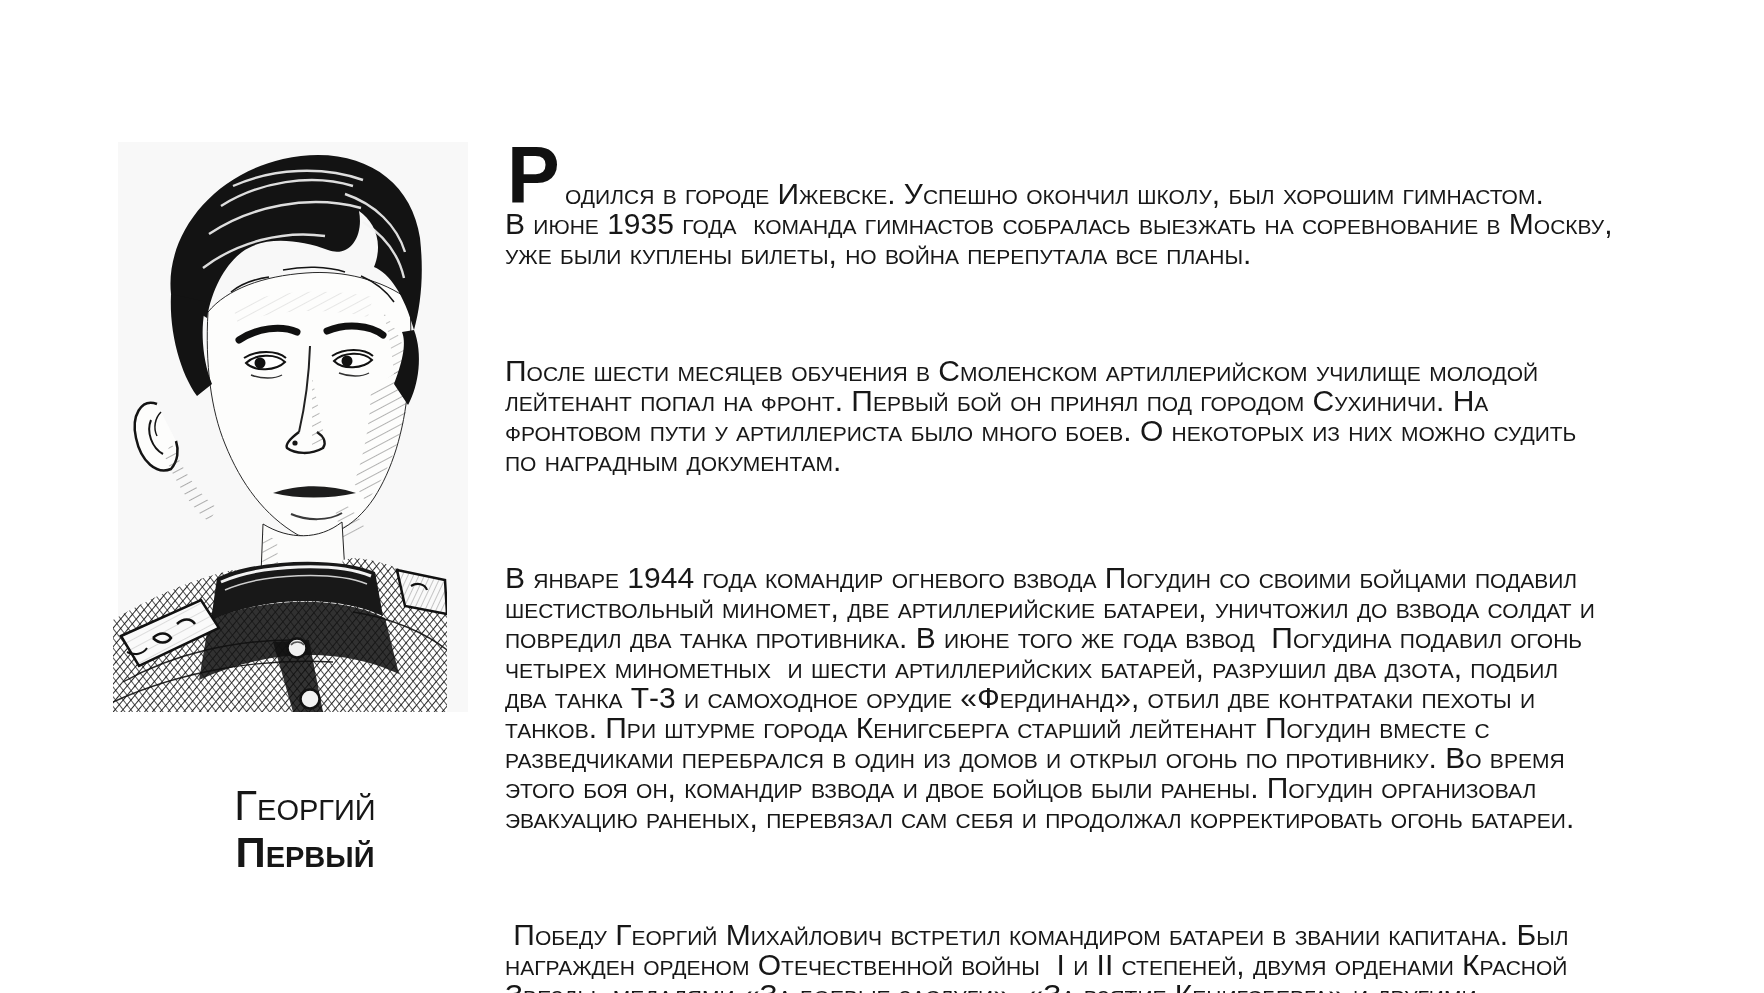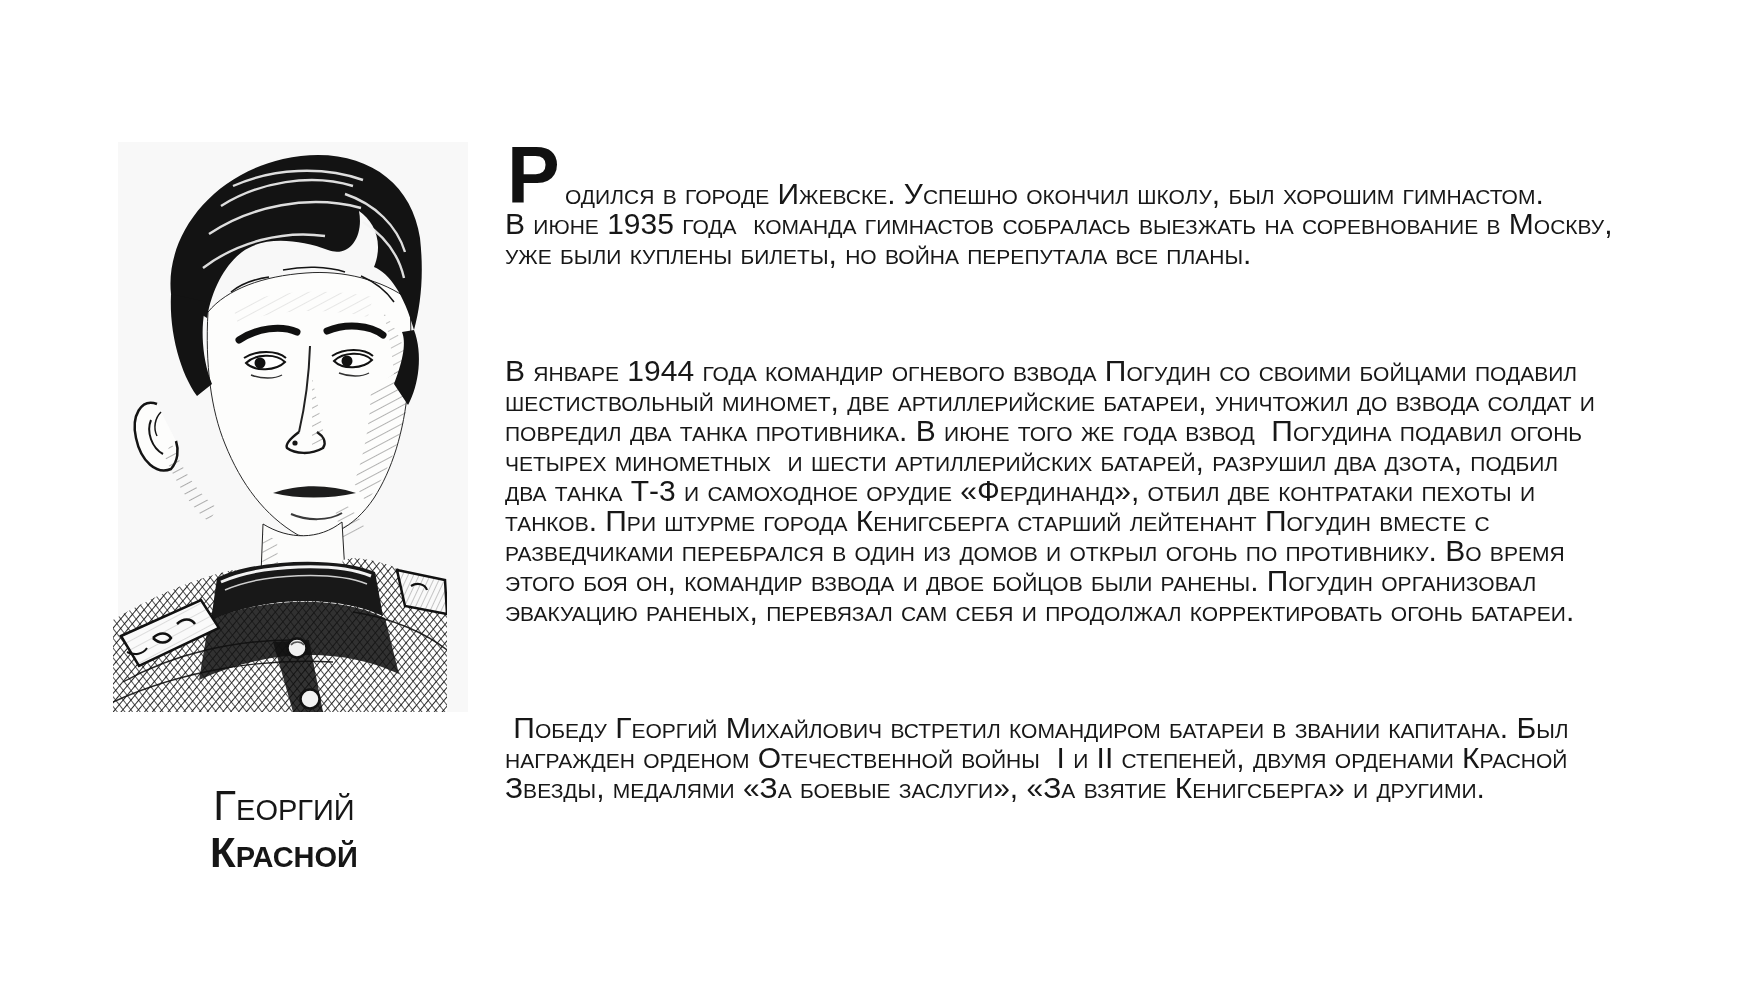--- a/index.html
+++ b/index.html
@@ -13,21 +13,21 @@
   }
   .scan-bg{
     position:absolute;left:118px;top:142px;width:350px;height:570px;
     background:#f8f8f8;
   }
   .portrait{
     position:absolute;left:113px;top:142px;width:334px;height:570px;margin:0;
   }
   .portrait svg{display:block;width:334px;height:570px;}
   .caption{
-    position:absolute;left:79px;top:782px;width:410px;
+    position:absolute;left:100px;top:782px;width:410px;
     text-align:center;
     font-size:42px;line-height:47px;
     font-variant:small-caps;
     color:#161616;
   }
   .cap-surname{font-weight:700;}
   .text-col{
     position:absolute;left:505px;top:119px;width:1235px;
     font-size:30px;line-height:30px;
     font-variant:small-caps;
@@ -171,27 +171,31 @@
     <g stroke="#101010" stroke-width="1.4" fill="none" opacity="0.9">
       <path d="M10,540 C60,512 120,498 180,498"></path>
       <path d="M0,560 C70,528 150,516 220,520"></path>
       <path d="M240,470 C280,476 314,492 334,508"></path>
     </g>
   </svg>
 </figure>
 
 <figcaption class="caption">
   <div class="cap-line">Георгий</div>
-  <div class="cap-line cap-surname">Красной</div>
+  <div class="cap-line cap-surname">Первый</div>
 </figcaption>
 
 <main class="text-col">
   <p class="para para-first"><span class="dropcap">Р</span><span>одился в городе Ижевске. Успешно окончил школу, был хорошим гимнастом.
 В июне 1935 года  команда гимнастов собралась выезжать на соревнование в Москву,
 уже были куплены билеты, но война перепутала все планы.</span></p>
+  <p class="para">После шести месяцев обучения в Смоленском артиллерийском училище молодой
+лейтенант попал на фронт. Первый бой он принял под городом Сухиничи. На
+фронтовом пути у артиллериста было много боев. О некоторых из них можно судить
+по наградным документам.</p>
   <p class="para">В январе 1944 года командир огневого взвода Погудин со своими бойцами подавил
 шестиствольный миномет, две артиллерийские батареи, уничтожил до взвода солдат и
 повредил два танка противника. В июне того же года взвод  Погудина подавил огонь
 четырех минометных  и шести артиллерийских батарей, разрушил два дзота, подбил
 два танка Т-3 и самоходное орудие «Фердинанд», отбил две контратаки пехоты и
 танков. При штурме города Кенигсберга старший лейтенант Погудин вместе с
 разведчиками перебрался в один из домов и открыл огонь по противнику. Во время
 этого боя он, командир взвода и двое бойцов были ранены. Погудин организовал
 эвакуацию раненых, перевязал сам себя и продолжал корректировать огонь батареи.</p>
   <p class="para"> Победу Георгий Михайлович встретил командиром батареи в звании капитана. Был

